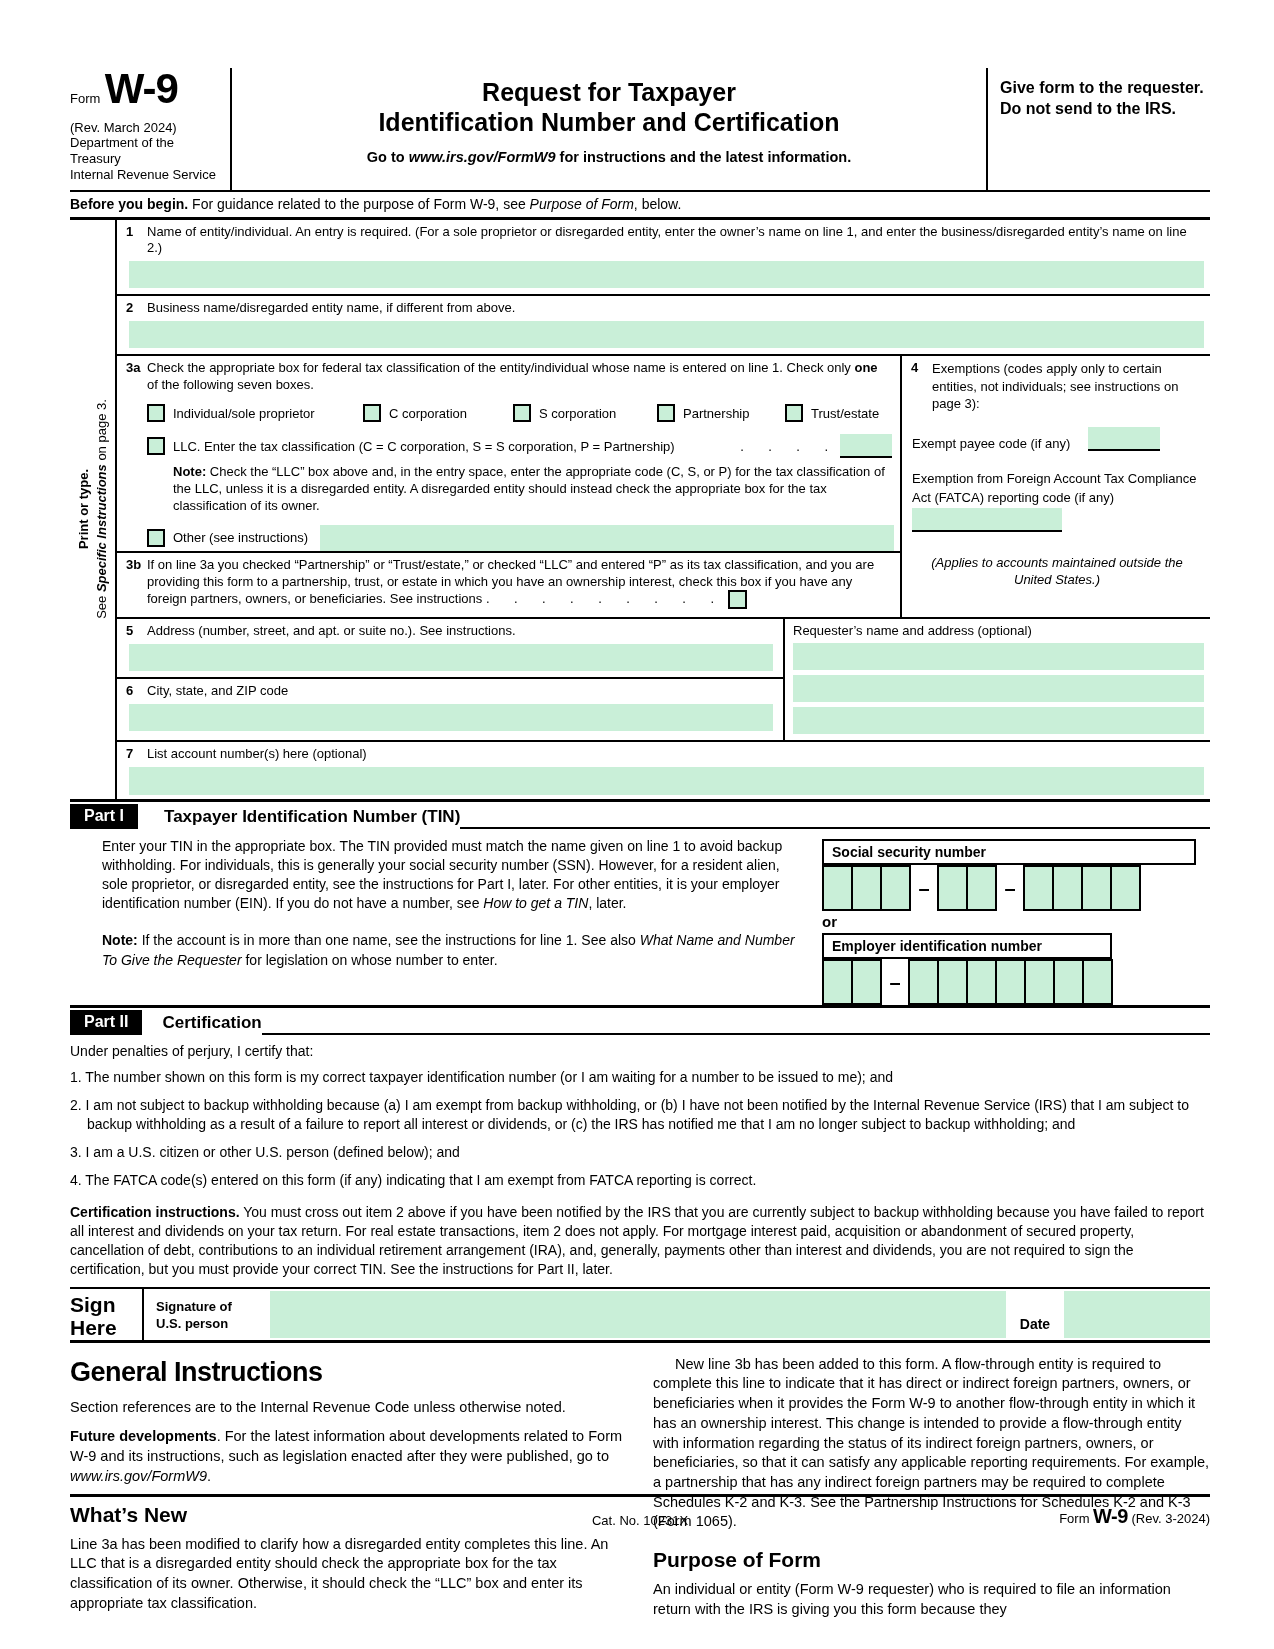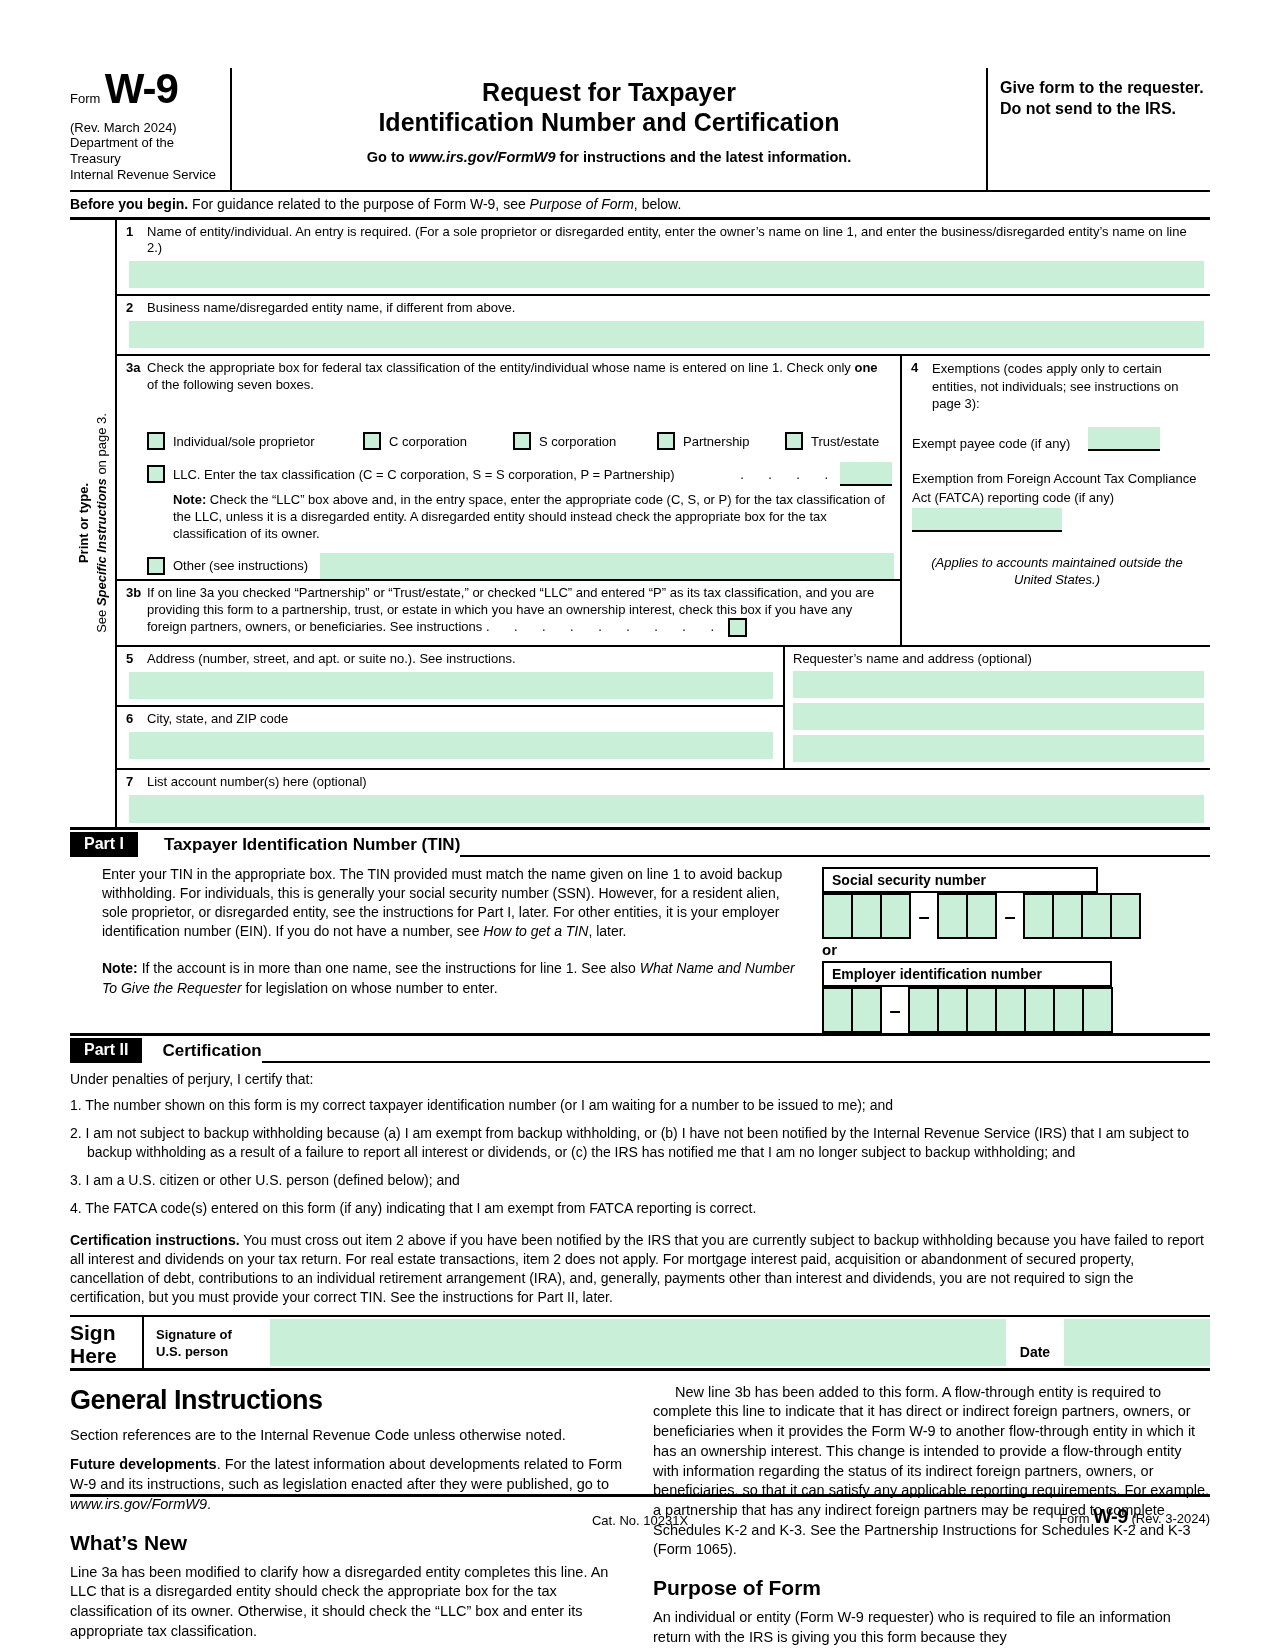--- a/index.html
+++ b/index.html
@@ -41,21 +41,21 @@
   .gf { background:var(--green); height:27px; margin:4px 6px 6px 12px; }
   .uf { background:var(--green); border-bottom:2px solid var(--ink); display:inline-block;
         height:24px; vertical-align:bottom; }
   .cb { width:18px; height:18px; border:2px solid var(--ink); background:var(--green); flex:none; }
 
   .row3 { display:flex; border-bottom:2px solid var(--ink); }
   .r3-left { width:783px; }
   .r3a { }
   .r3b { border-top:2px solid var(--ink); }
   .cb-row { display:flex; align-items:center; margin:10px 0 0 30px; font-size:13px; }
-  .cb-item { display:flex; align-items:center; gap:8px; flex:none;margin-top:28px; }
+  .cb-item { display:flex; align-items:center; gap:8px; flex:none; }
   .llc-row { display:flex; align-items:center; margin:12px 8px 0 30px; font-size:13px; }
   .note { font-size:13px; line-height:1.3; margin:6px 10px 0 56px; }
   .other-row { display:flex; align-items:center; margin:10px 6px 0 30px; font-size:13px; }
   .dots { white-space:pre; letter-spacing:2px; }
   .cb-inline { display:inline-block; width:19px; height:19px; border:2px solid var(--ink);
                background:var(--green); vertical-align:middle; margin-left:8px; }
   .r4 { width:310px; border-left:2px solid var(--ink); padding:0 8px 6px 0; font-size:13px; }
   .r4 .ltext { line-height:1.35; }
   .exempt-row { margin:14px 0 0 10px; display:flex; align-items:flex-end; gap:18px; }
   .fatca { margin:18px 0 0 10px; line-height:1.5; }
@@ -75,21 +75,21 @@
               padding:3px 14px 4px; margin-top:2px; }
   .part-title { font-weight:bold; font-size:17px; padding:2px 0 2px 26px; }
   .part-rule { flex:1; border-bottom:2px solid var(--ink); align-self:stretch; }
 
   
   .p1body { display:flex; padding-top:8px; }
   .p1text { width:752px; font-size:14px; line-height:1.36; padding-right:18px; }
   .p1text p { margin-bottom:18px;margin-left:32px; }
   .tincol { flex:1; padding-top:2px; }
   .tin-label { border:2px solid var(--ink); font-weight:bold; font-size:14px; padding:3px 8px; }
-  .ssn-label { width:276px; }
+  .ssn-label { width:374px; }
   .ein-label { width:290px; }
   .cells { display:flex; align-items:center; margin-top:0; }
   .cellgrp { display:flex; }
   .cell { width:31px; height:46px; background:var(--green); border:2px solid var(--ink); }
   .cell + .cell { margin-left:-2px; }
   .dash { width:26px; text-align:center; font-weight:bold; font-size:20px; }
   .or { font-weight:bold; font-size:15px; margin:2px 0 3px; }
 
   
   .p2intro { font-size:14px; margin-top:8px; }

